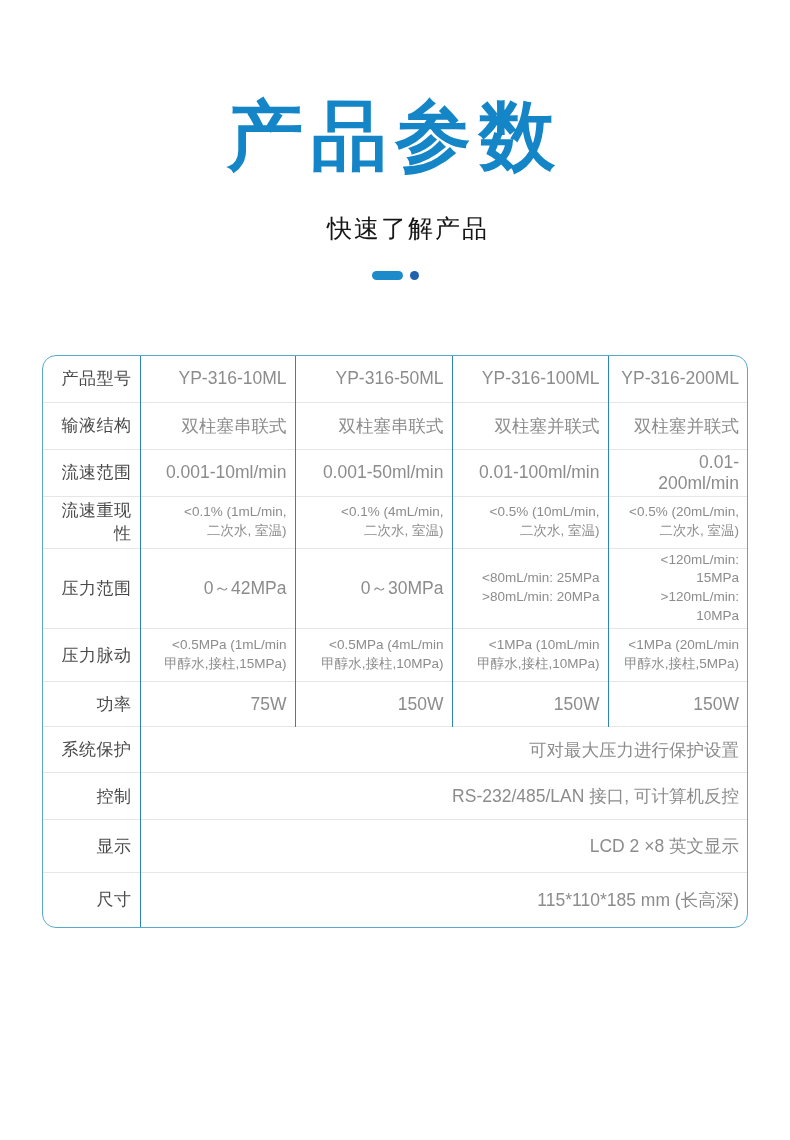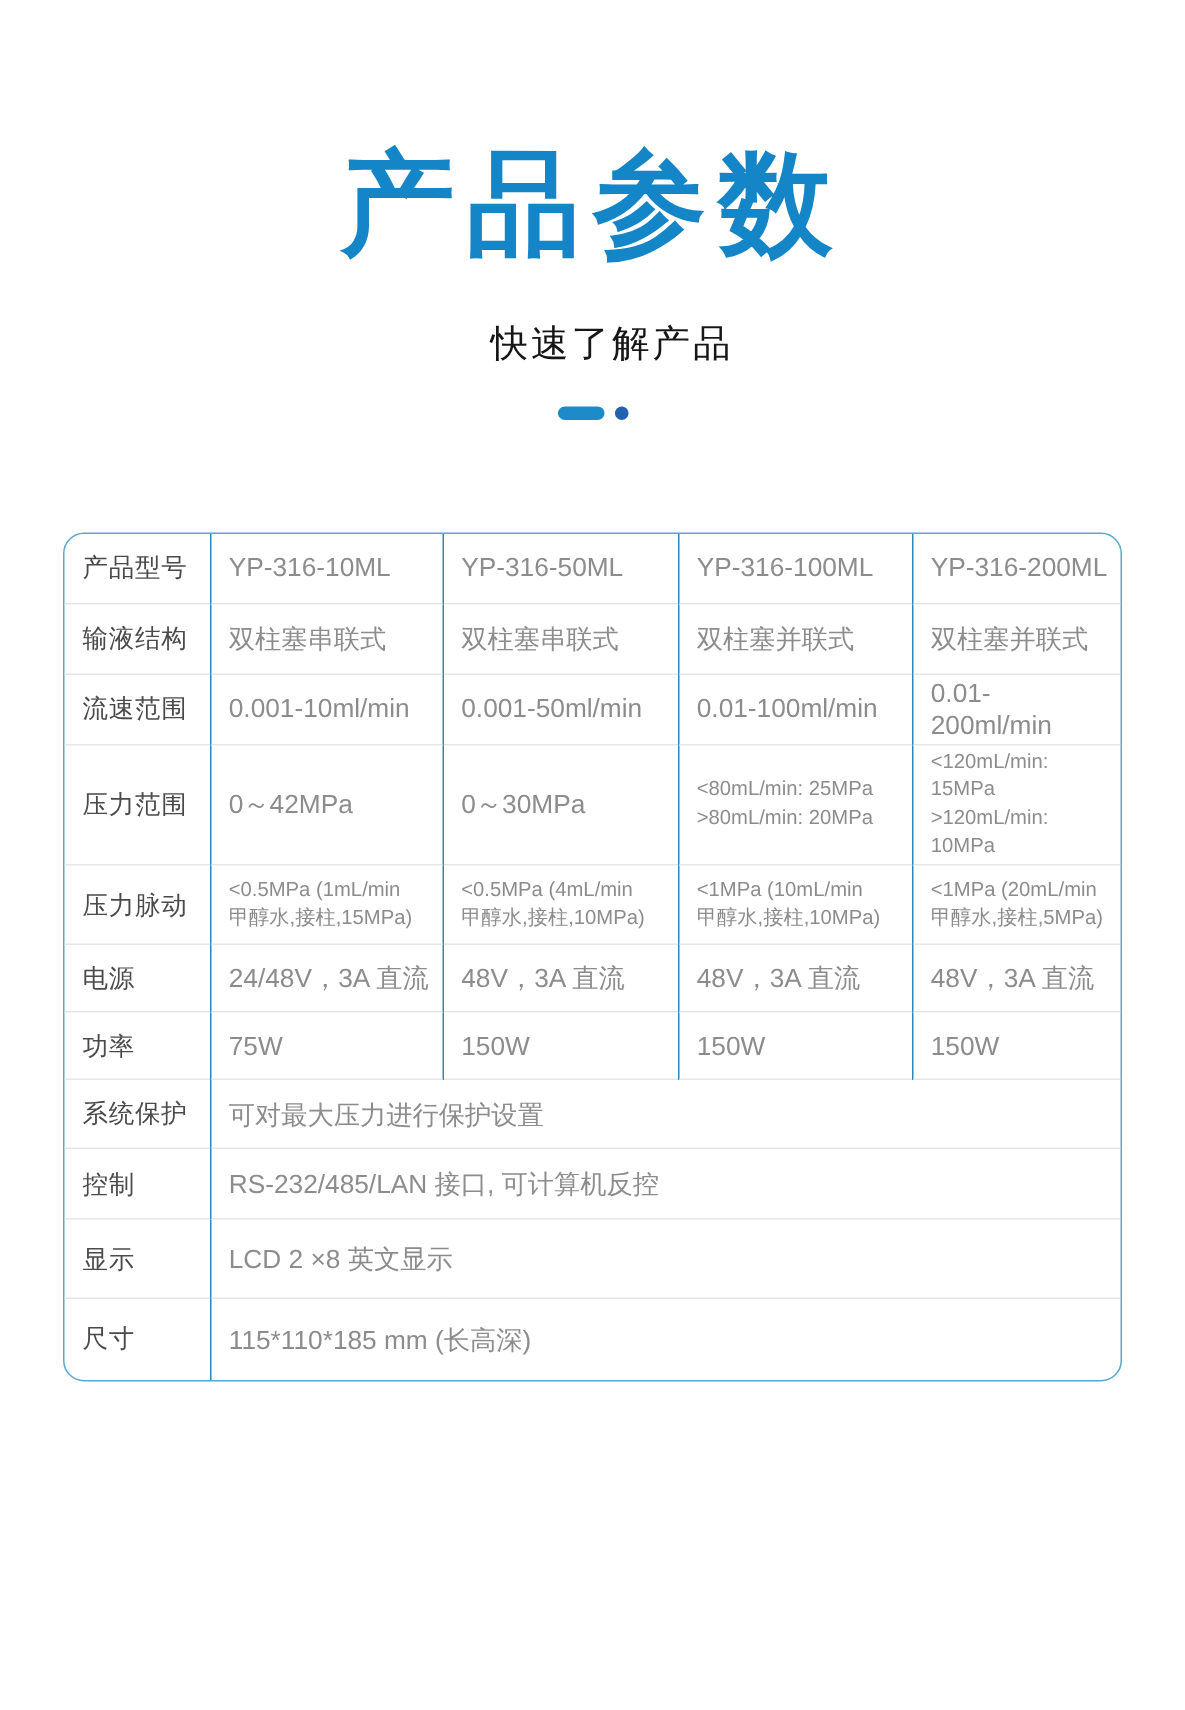--- a/index.html
+++ b/index.html
@@ -35,20 +35,21 @@
 
   .table-wrap{
     position:absolute;left:42px;top:355px;width:704px;
     border:1.5px solid var(--tbl-border);border-radius:14px;overflow:hidden;
     background:#fff;
   }
   table.spec{border-collapse:collapse;width:100%;table-layout:fixed;}
   table.spec td{
     padding:2px 8px 2px 12px;vertical-align:middle;
     white-space:pre-line;
+    text-align:right;
   }
   table.spec tr + tr td{border-top:1px solid var(--row-divider);}
   table.spec td + td{border-left:1px solid var(--col-divider);}
   td.lbl{
     color:var(--label-color);font-size:17px;padding-left:10px;letter-spacing:0.5px;
   }
   td.val{
     color:var(--value-color);font-size:17.5px;
   }
   td.sm{font-size:13.5px;line-height:1.4;}
@@ -89,46 +90,50 @@
         <td class="val">双柱塞并联式</td>
         <td class="val">双柱塞并联式</td>
       </tr>
       <tr style="height:47px">
         <td class="lbl">流速范围</td>
         <td class="val">0.001-10ml/min</td>
         <td class="val">0.001-50ml/min</td>
         <td class="val">0.01-100ml/min</td>
         <td class="val">0.01-200ml/min</td>
       </tr>
+      <tr style="height:52px">
+        <td class="lbl">流速重现性</td>
+        <td class="val sm">&lt;0.1% (1mL/min,
+二次水, 室温)</td>
+        <td class="val sm">&lt;0.1% (4mL/min,
+二次水, 室温)</td>
+        <td class="val sm">&lt;0.5% (10mL/min,
+二次水, 室温)</td>
+        <td class="val sm">&lt;0.5% (20mL/min,
+二次水, 室温)</td>
+      </tr>
       <tr style="height:47px">
         <td class="lbl">压力范围</td>
         <td class="val">0～42MPa</td>
         <td class="val">0～30MPa</td>
         <td class="val sm">&lt;80mL/min: 25MPa
 &gt;80mL/min: 20MPa</td>
         <td class="val sm">&lt;120mL/min: 15MPa
 &gt;120mL/min: 10MPa</td>
       </tr>
       <tr style="height:53px">
         <td class="lbl">压力脉动</td>
         <td class="val sm">&lt;0.5MPa (1mL/min
 甲醇水,接柱,15MPa)</td>
         <td class="val sm">&lt;0.5MPa (4mL/min
 甲醇水,接柱,10MPa)</td>
         <td class="val sm">&lt;1MPa (10mL/min
 甲醇水,接柱,10MPa)</td>
         <td class="val sm">&lt;1MPa (20mL/min
 甲醇水,接柱,5MPa)</td>
-      </tr>
-      <tr style="height:45px">
-        <td class="lbl">电源</td>
-        <td class="val">24/48V，3A 直流</td>
-        <td class="val">48V，3A 直流</td>
-        <td class="val">48V，3A 直流</td>
-        <td class="val">48V，3A 直流</td>
       </tr>
       <tr style="height:45px">
         <td class="lbl">功率</td>
         <td class="val">75W</td>
         <td class="val">150W</td>
         <td class="val">150W</td>
         <td class="val">150W</td>
       </tr>
       <tr style="height:46px">
         <td class="lbl">系统保护</td>

